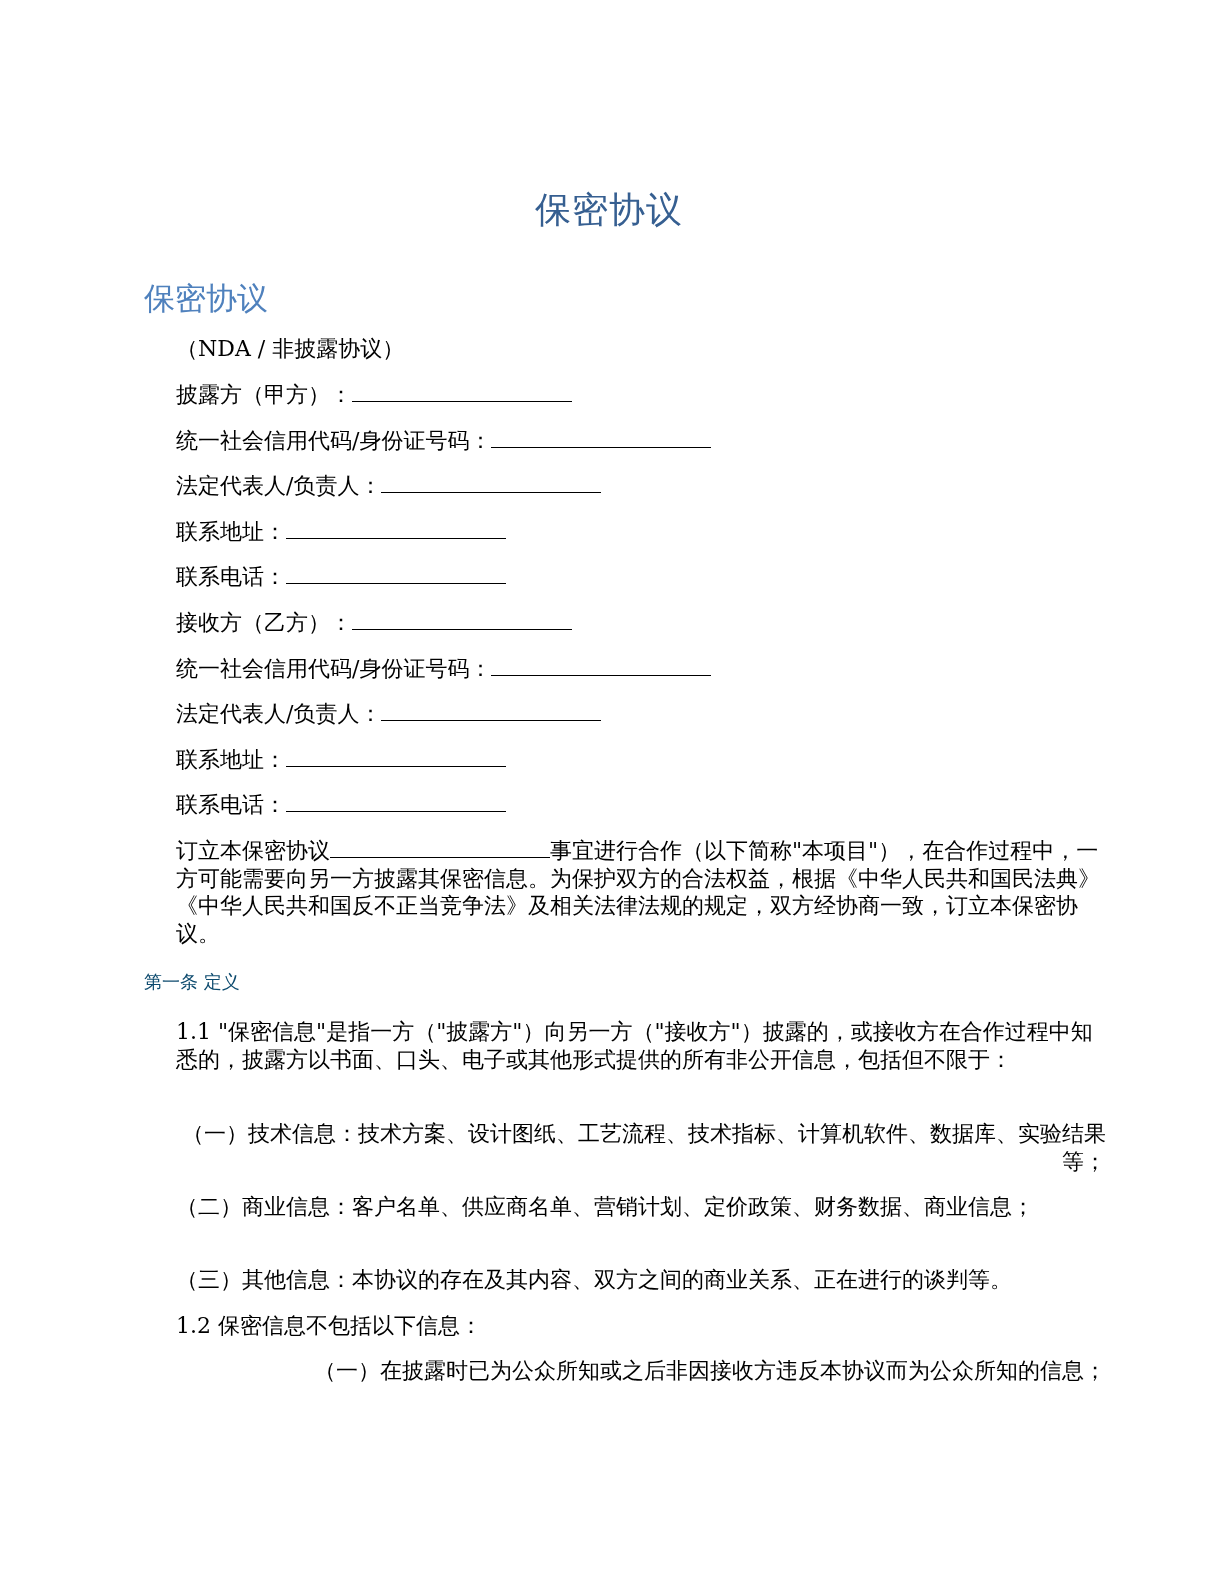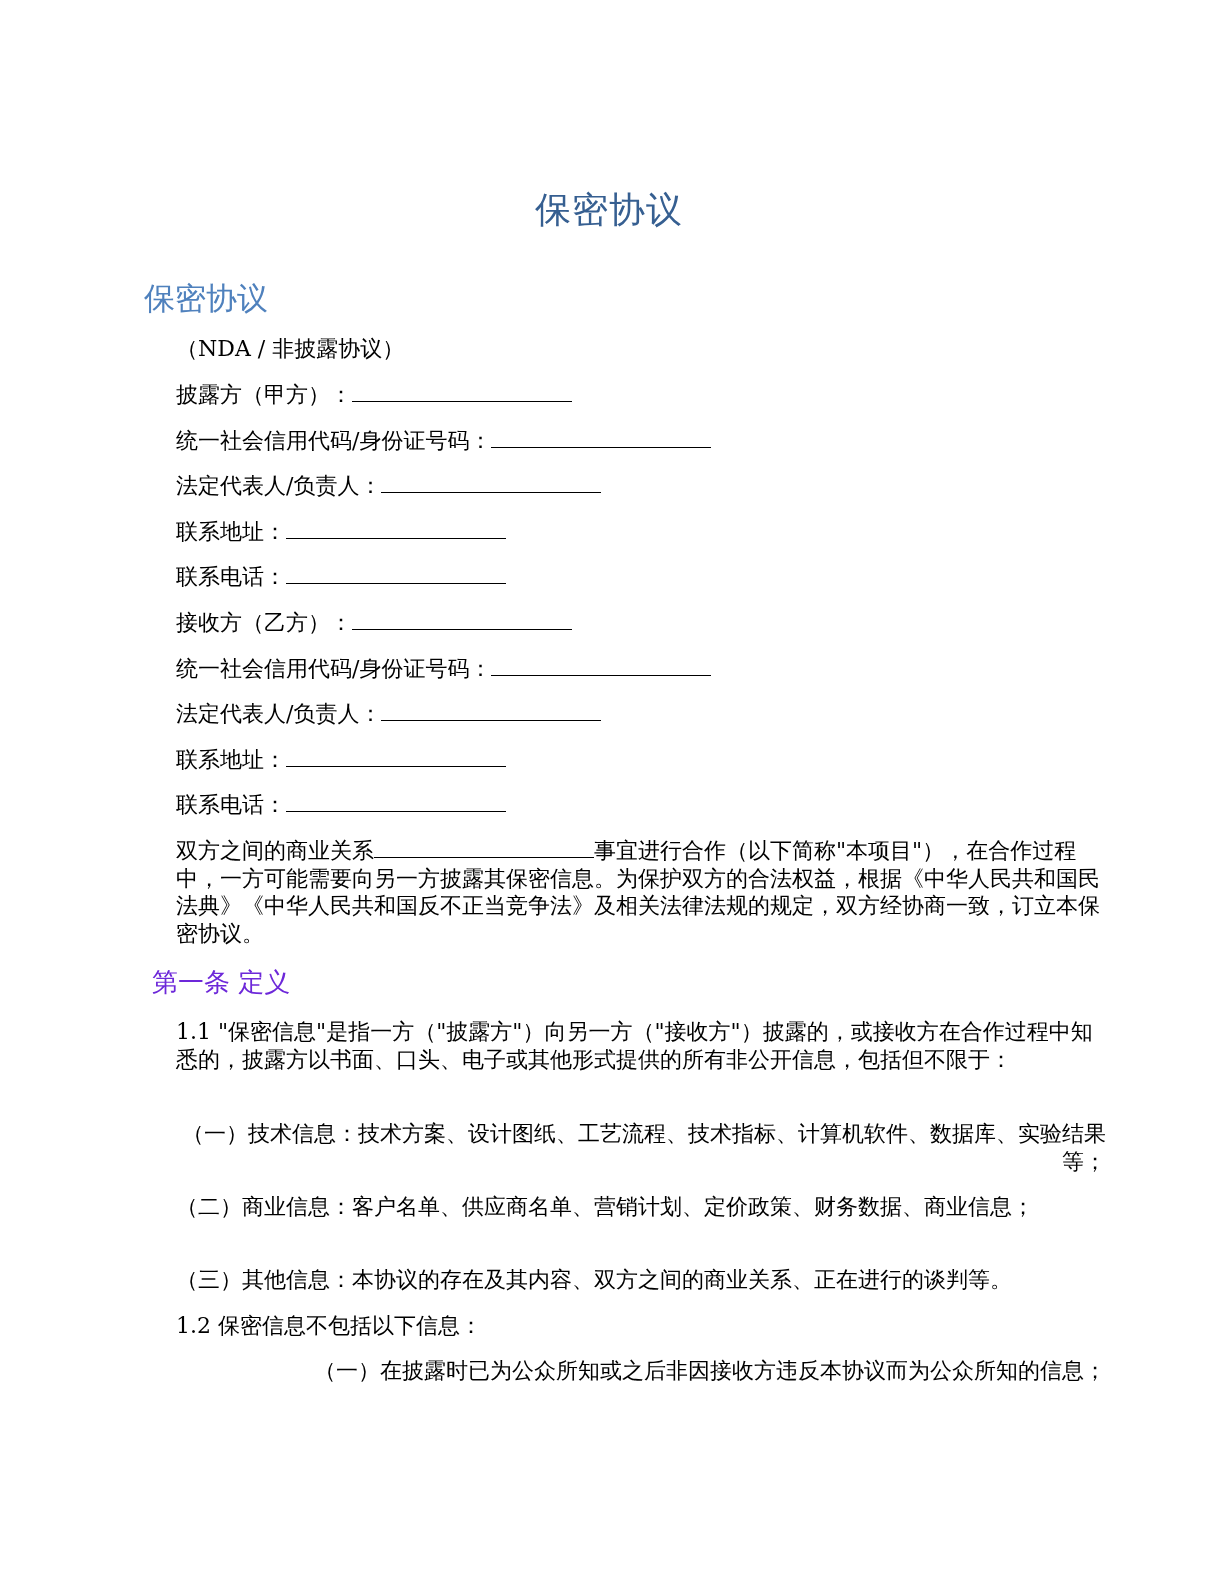--- a/index.html
+++ b/index.html
@@ -4,22 +4,22 @@
   <style>
     html, body { margin: 0; padding: 0; background: #ffffff; }
     body { width: 1224px; height: 1584px; position: relative; overflow: hidden;
            font-family: "DejaVu Serif", "Liberation Serif", serif; color: #000; }
     .page { position: absolute; left: 144px; top: 0; width: 930px; }
     .title { position: absolute; left: 0; width: 930px; top: 186px; text-align: center;
              font-family: "DejaVu Sans", "Liberation Sans", sans-serif;
              font-size: 36px; color: #365f91; line-height: 48px; letter-spacing: 1px; }
     .h1 { position: absolute; left: 0; top: 276px; font-family: "DejaVu Sans", "Liberation Sans", sans-serif;
           font-size: 31px; color: #4f81bd; line-height: 44px; }
-    .h2 { position: absolute; left: 8px; font-family: "DejaVu Sans", "Liberation Sans", sans-serif;
-          font-size: 26px; color: #6d28d9; line-height: 36px; }
+    .h2 { position: absolute; left: 0; font-family: "DejaVu Sans", "Liberation Sans", sans-serif;
+          font-size: 18px; color: #0c4a6e; line-height: 36px; }
     .p { position: absolute; left: 4px; width: 930px; font-size: 22px; line-height: 27.5px; margin-left: 28px; }
     .blank { display: inline-block; width: 220px; border-bottom: 1.5px solid #000; height: 20px; vertical-align: baseline; }
   </style>
 </head>
 <body>
 
 <div class="page">
   <div class="title">保密协议</div>
   <div class="h1">保密协议</div>
   <div class="p" style="top:335px;">（NDA / 非披露协议）</div>
@@ -29,21 +29,21 @@
   <div class="p" style="top:472px;"><span>法定代表人/负责人：</span><span class="blank"></span></div>
   <div class="p" style="top:518px;"><span>联系地址：</span><span class="blank"></span></div>
   <div class="p" style="top:563px;"><span>联系电话：</span><span class="blank"></span></div>
 
   <div class="p" style="top:609px;"><span>接收方（乙方）：</span><span class="blank"></span></div>
   <div class="p" style="top:655px;"><span>统一社会信用代码/身份证号码：</span><span class="blank"></span></div>
   <div class="p" style="top:700px;"><span>法定代表人/负责人：</span><span class="blank"></span></div>
   <div class="p" style="top:746px;"><span>联系地址：</span><span class="blank"></span></div>
   <div class="p" style="top:791px;"><span>联系电话：</span><span class="blank"></span></div>
 
-  <div class="p" style="top:837px;"><span>双方之间的商业关系</span><span class="blank"></span><span>事宜进行合作（以下简称"本项目"），在合作过程中，一方可能需要向另一方披露其保密信息。为保护双方的合法权益，根据《中华人民共和国民法典》《中华人民共和国反不正当竞争法》及相关法律法规的规定，双方经协商一致，订立本保密协议。</span></div>
+  <div class="p" style="top:837px;"><span>订立本保密协议</span><span class="blank"></span><span>事宜进行合作（以下简称"本项目"），在合作过程中，一方可能需要向另一方披露其保密信息。为保护双方的合法权益，根据《中华人民共和国民法典》《中华人民共和国反不正当竞争法》及相关法律法规的规定，双方经协商一致，订立本保密协议。</span></div>
 
   <div class="h2" style="top:964px;">第一条 定义</div>
   <div class="p" style="top:1018px;">1.1 "保密信息"是指一方（"披露方"）向另一方（"接收方"）披露的，或接收方在合作过程中知悉的，披露方以书面、口头、电子或其他形式提供的所有非公开信息，包括但不限于：</div>
   <div class="p" style="top:1120px;text-align:right;">（一）技术信息：技术方案、设计图纸、工艺流程、技术指标、计算机软件、数据库、实验结果等；</div>
   <div class="p" style="top:1193px;">（二）商业信息：客户名单、供应商名单、营销计划、定价政策、财务数据、商业信息；</div>
   <div class="p" style="top:1266px;">（三）其他信息：本协议的存在及其内容、双方之间的商业关系、正在进行的谈判等。</div>
   <div class="p" style="top:1312px;">1.2 保密信息不包括以下信息：</div>
   <div class="p" style="top:1357px;text-align:right;">（一）在披露时已为公众所知或之后非因接收方违反本协议而为公众所知的信息；</div>
 </div>
 

